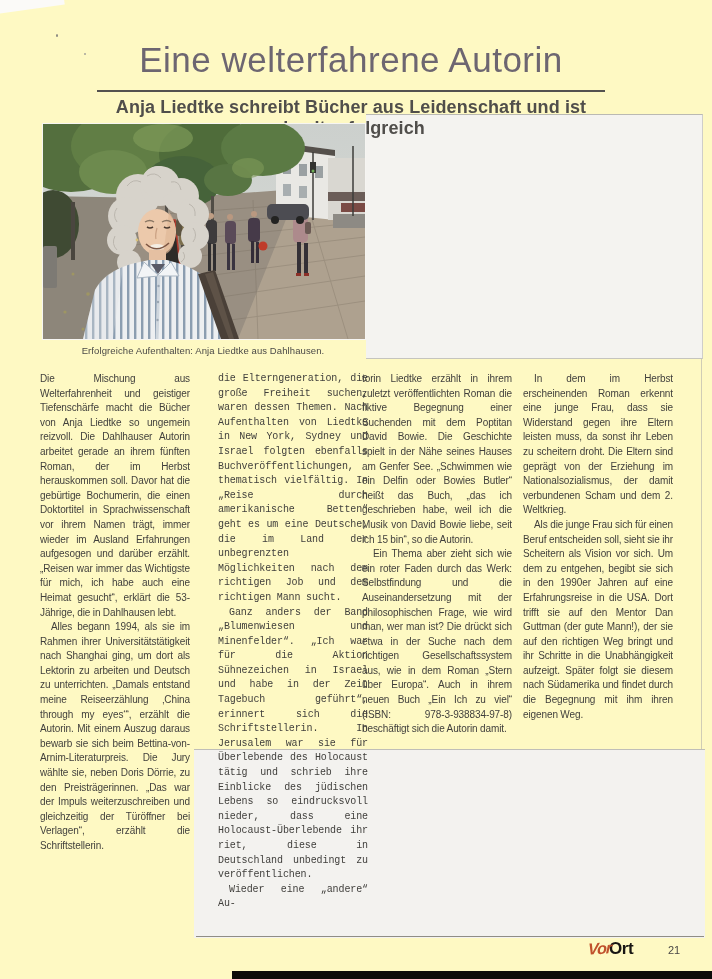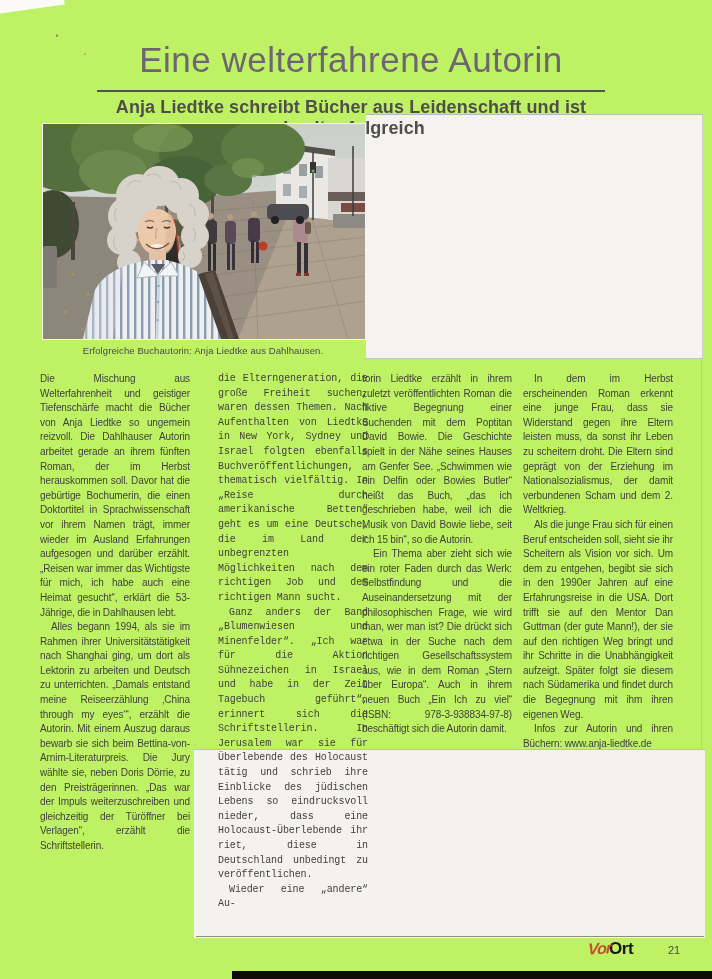--- a/index.html
+++ b/index.html
@@ -1,18 +1,18 @@
 <!DOCTYPE html>
 <html><head>
 <meta charset="utf-8">
 <style>
   html,body{margin:0;padding:0;background:#d8d6d2;}
   .page{
     position:relative;width:712px;height:979px;overflow:hidden;
-    background:#bef264;
+    background:#fef9c3;
     font-family:"Liberation Sans",sans-serif;
     color:#403f3c;
   }
   
   .corner-sliver{position:absolute;left:-14px;top:-6px;width:78px;height:16px;background:#fbfaf8;transform:rotate(-8deg);}
   .speck1{position:absolute;left:56px;top:34px;width:2px;height:3px;background:#8a8880;border-radius:50%;}
   .speck2{position:absolute;left:84px;top:53px;width:2px;height:2px;background:#a5a39b;border-radius:50%;}
   .edge-line-v{position:absolute;left:701px;top:356px;width:1px;height:582px;background:#b7b5ae;opacity:.65;}
 
   
@@ -273,39 +273,38 @@
         <line x1="116" y1="152" x2="114" y2="215" stroke="#cfd6dd" stroke-width="3"></line>
         <circle cx="115.5" cy="162" r="1.2" fill="#9aa6b2"></circle>
         <circle cx="115" cy="178" r="1.2" fill="#9aa6b2"></circle>
         <circle cx="114.5" cy="196" r="1.2" fill="#9aa6b2"></circle>
 
         <path d="M155,150 L172,146 L196,215 L178,215 Z" fill="#4a4038"></path>
         <path d="M162,150 L170,148 L191,215 L186,215 Z" fill="#5e5247"></path>
       </g>
     </svg>
   </div>
-  <div class="caption">Erfolgreiche Buchautorin: Anja Liedtke aus Dahlhausen.</div>
+  <div class="caption">Erfolgreiche Aufenthalten: Anja Liedtke aus Dahlhausen.</div>
 
   <div class="col col1">
       <p class="para">Die Mischung aus Welterfahrenheit und geistiger Tiefenschärfe macht die Bücher von Anja Liedtke so ungemein reizvoll. Die Dahlhauser Autorin arbeitet gerade an ihrem fünften Roman, der im Herbst herauskommen soll. Davor hat die gebürtige Bochumerin, die einen Doktortitel in Sprachwissenschaft vor ihrem Namen trägt, immer wieder im Ausland Erfahrungen aufgesogen und darüber erzählt. „Reisen war immer das Wichtigste für mich, ich habe auch eine Heimat gesucht“, erklärt die 53-Jährige, die in Dahlhausen lebt.</p>
       <p class="para indent">Alles begann 1994, als sie im Rahmen ihrer Universitätstätigkeit nach Shanghai ging, um dort als Lektorin zu arbeiten und Deutsch zu unterrichten. „Damals entstand meine Reiseerzählung ‚China through my eyes‘“, erzählt die Autorin. Mit einem Auszug daraus bewarb sie sich beim Bettina-von-Arnim-Literaturpreis. Die Jury wählte sie, neben Doris Dörrie, zu den Preisträgerinnen. „Das war der Impuls weiterzuschreiben und gleichzeitig der Türöffner bei Verlagen“, erzählt die Schriftstellerin.</p>
     </div>
   <div class="col col2">
       <p class="para">die Elterngeneration, die große Freiheit suchen, waren dessen Themen. Nach Aufenthalten von Liedtke in New York, Sydney und Israel folgten ebenfalls Buchveröffentlichungen, thematisch vielfältig. In „Reise durch amerikanische Betten“ geht es um eine Deutsche, die im Land der unbegrenzten Möglichkeiten nach dem richtigen Job und dem richtigen Mann sucht.</p>
       <p class="para indent">Ganz anders der Band „Blumenwiesen und Minenfelder“. „Ich war für die Aktion Sühnezeichen in Israel und habe in der Zeit Tagebuch geführt“, erinnert sich die Schriftstellerin. In Jerusalem war sie für Überlebende des Holocaust tätig und schrieb ihre Einblicke des jüdischen Lebens so eindrucksvoll nieder, dass eine Holocaust-Überlebende ihr riet, diese in Deutschland unbedingt zu veröffentlichen.</p>
       <p class="para indent">Wieder eine „andere“ Au-</p>
     </div>
   <div class="col col3">
       <p class="para">torin Liedtke erzählt in ihrem zuletzt veröffentlichten Roman die fiktive Begegnung einer Suchenden mit dem Poptitan David Bowie. Die Geschichte spielt in der Nähe seines Hauses am Genfer See. „Schwimmen wie ein Delfin oder Bowies Butler“ heißt das Buch, „das ich geschrieben habe, weil ich die Musik von David Bowie liebe, seit ich 15 bin“, so die Autorin.</p>
       <p class="para indent">Ein Thema aber zieht sich wie ein roter Faden durch das Werk: Selbstfindung und die Auseinandersetzung mit der philosophischen Frage, wie wird man, wer man ist? Die drückt sich etwa in der Suche nach dem richtigen Gesellschaftssystem aus, wie in dem Roman „Stern über Europa“. Auch in ihrem neuen Buch „Ein Ich zu viel“ (ISBN: 978-3-938834-97-8) beschäftigt sich die Autorin damit.</p>
     </div>
   <div class="col col4">
       <p class="para indent">In dem im Herbst erscheinenden Roman erkennt eine junge Frau, dass sie Widerstand gegen ihre Eltern leisten muss, da sonst ihr Leben zu scheitern droht. Die Eltern sind geprägt von der Erziehung im Nationalsozialismus, der damit verbundenen Scham und dem 2. Weltkrieg.</p>
       <p class="para indent">Als die junge Frau sich für einen Beruf entscheiden soll, sieht sie ihr Scheitern als Vision vor sich. Um dem zu entgehen, begibt sie sich in den 1990er Jahren auf eine Erfahrungsreise in die USA. Dort trifft sie auf den Mentor Dan Guttman (der gute Mann!), der sie auf den richtigen Weg bringt und ihr Schritte in die Unabhängigkeit aufzeigt. Später folgt sie diesem nach Südamerika und findet durch die Begegnung mit ihm ihren eigenen Weg.</p>
-      <p class="para indent">Infos zur Autorin und ihren Büchern: www.anja-liedtke.de</p>
     </div>
 
   <div class="footer-rule"></div>
   <div class="logo">
     <span class="vor">Vor</span><span class="ort">Ort</span>
   </div>
   <div class="page-num">21</div>
   <div class="black-bar"></div>
 
 </div>

